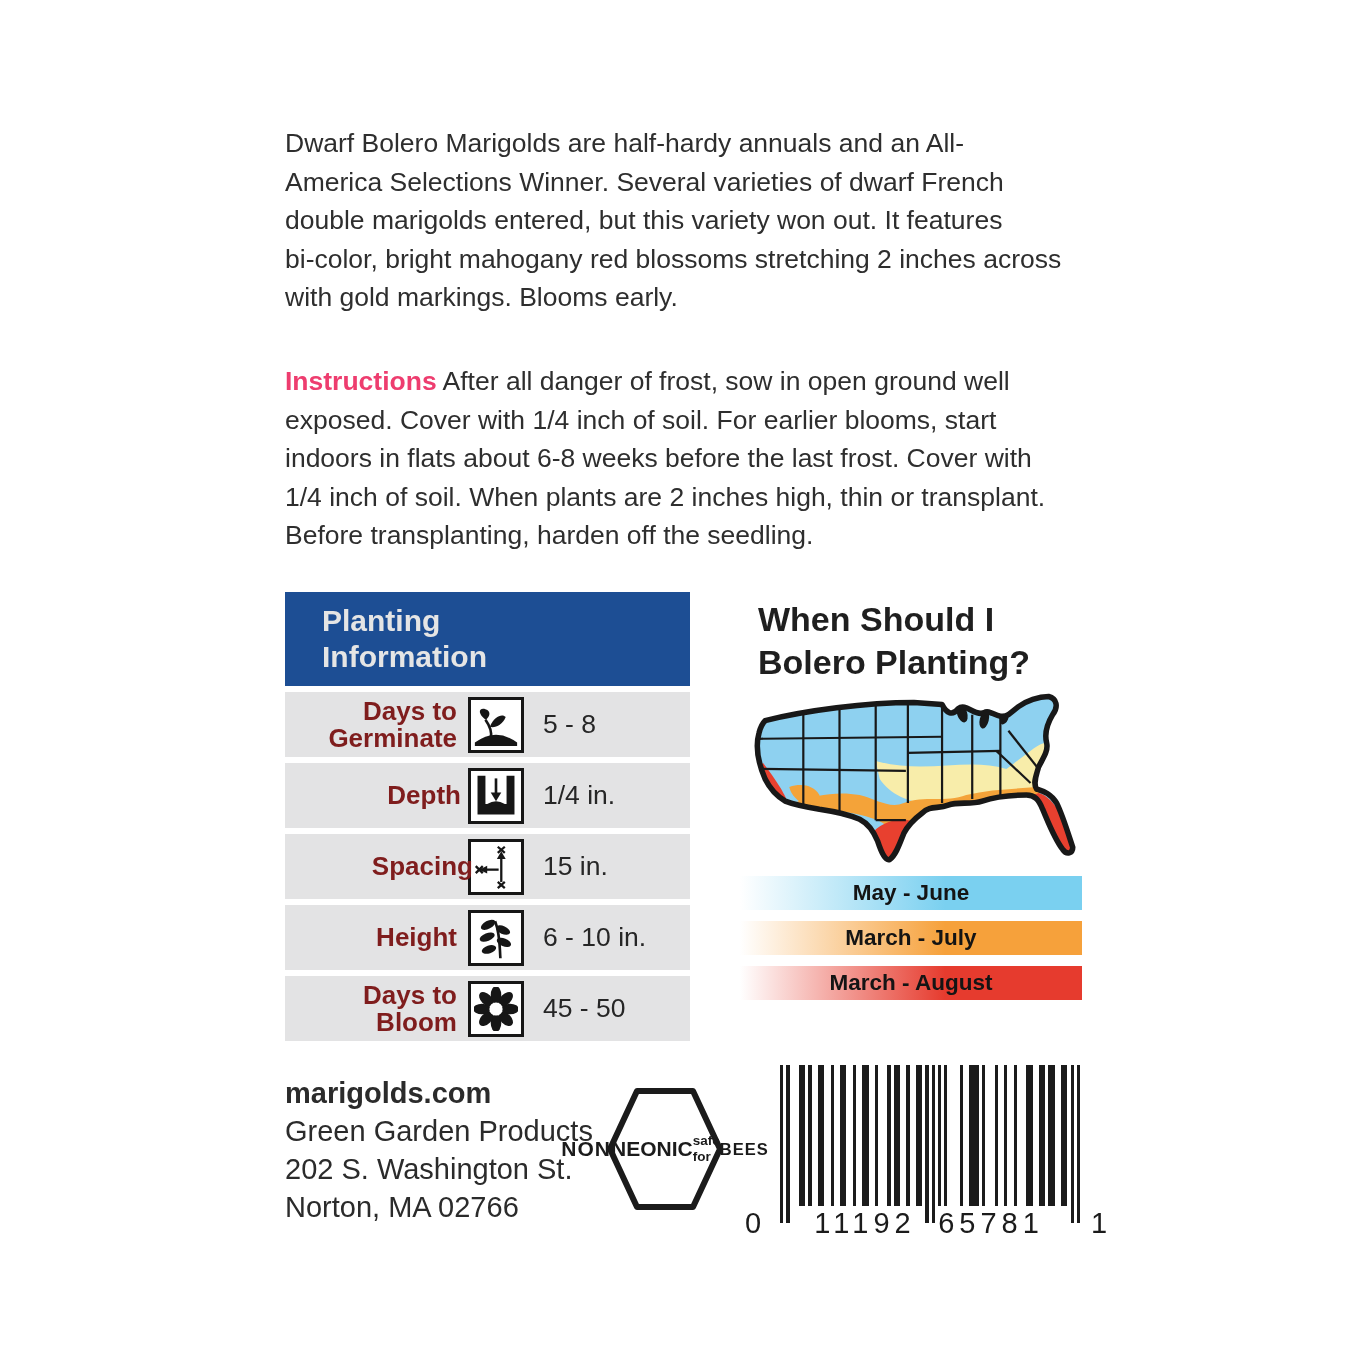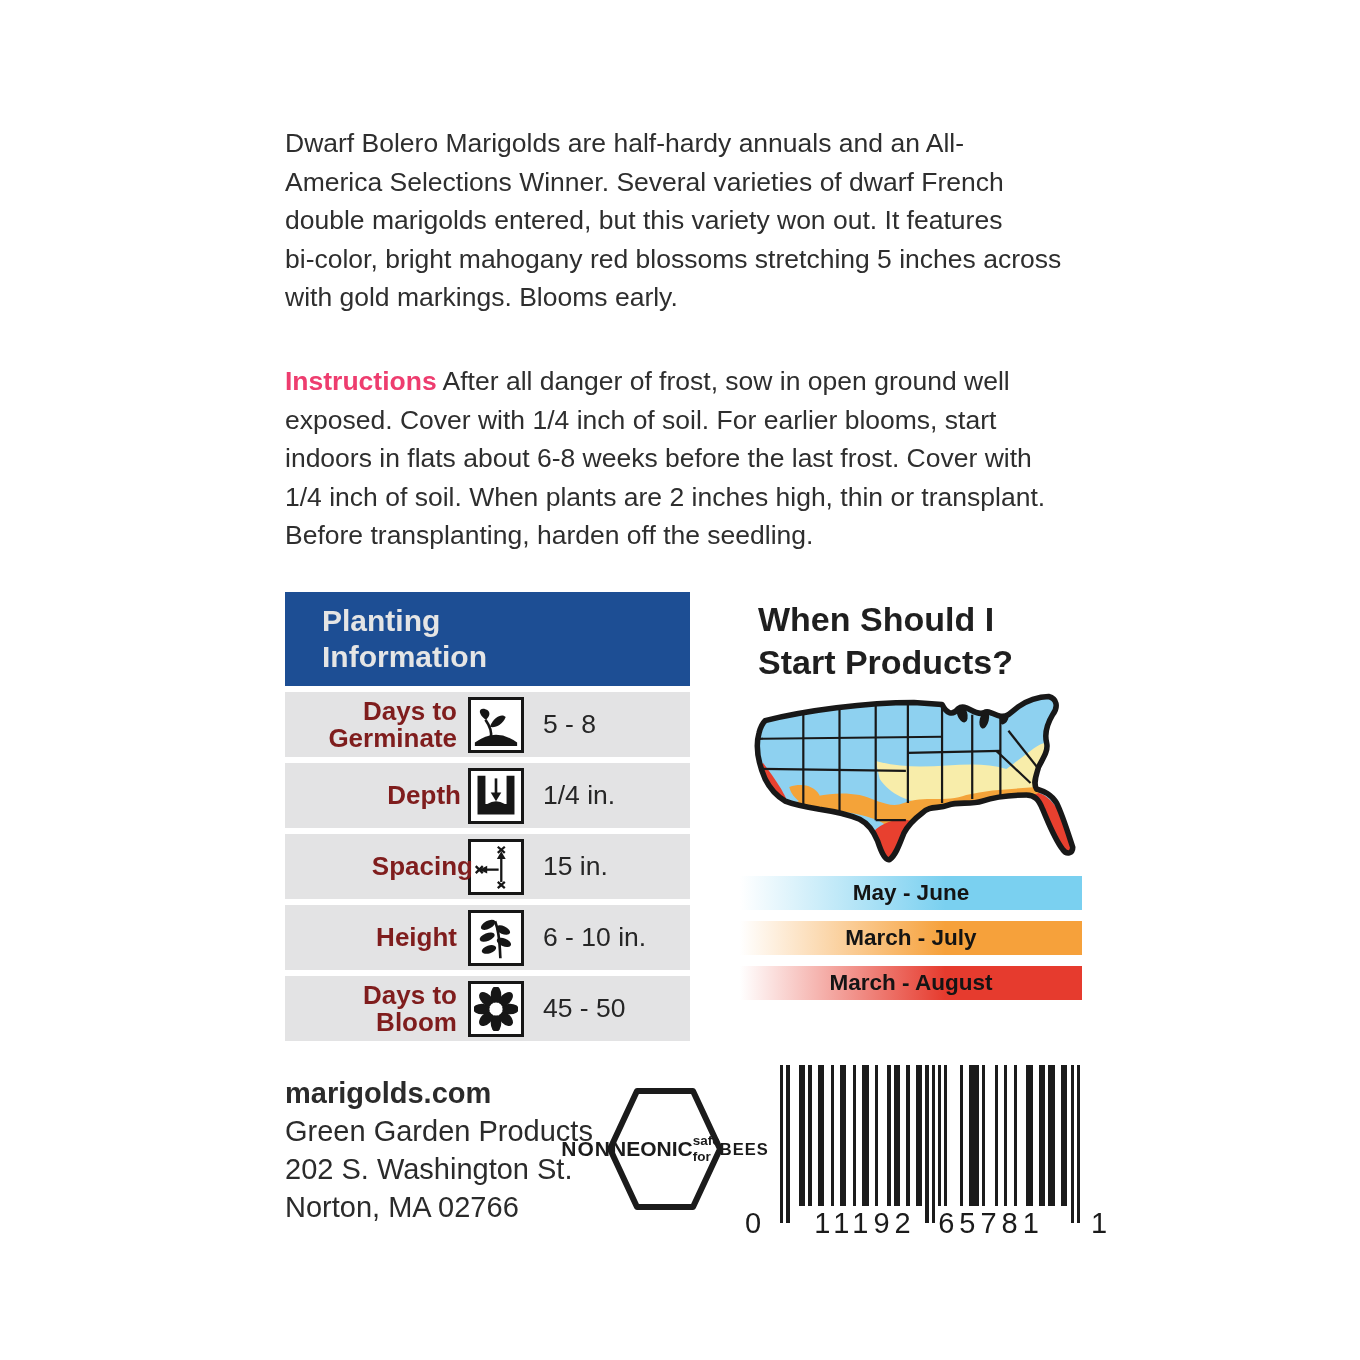--- a/index.html
+++ b/index.html
@@ -59,21 +59,21 @@
   .bc-suffix { left:348px; }
 </style>
 </head>
 <body>
 
 <div class="page">
 
   <p class="para para1 preline">Dwarf Bolero Marigolds are half-hardy annuals and an All-
 America Selections Winner. Several varieties of dwarf French
 double marigolds entered, but this variety won out. It features
-bi-color, bright mahogany red blossoms stretching 5 inches across
+bi-color, bright mahogany red blossoms stretching 2 inches across
 with gold markings. Blooms early.</p>
 
   <p class="para para2"><span class="instr-label" style="color: rgb(238, 61, 111);">Instructions</span> <span class="preline">After all danger of frost, sow in open ground well
 exposed. Cover with 1/4 inch of soil. For earlier blooms, start
 indoors in flats about 6-8 weeks before the last frost. Cover with
 1/4 inch of soil. When plants are 2 inches high, thin or transplant.
 Before transplanting, harden off the seedling.</span></p>
 
   <div class="ptable">
     <div class="ptable-header" style="background: rgb(29, 78, 148);">Planting
@@ -153,21 +153,21 @@
             <ellipse cx="36" cy="36" rx="6" ry="10" transform="rotate(-45 36 36)"></ellipse>
           </g>
           <circle cx="25" cy="25" r="7.5" fill="#ffffff"></circle>
         </svg>
       </div>
       <div class="prow-value">45 - 50</div>
     </div>
   </div>
 
   <h2 class="guide-title preline">When Should I
-Start Products?</h2>
+Bolero Planting?</h2>
 
   <svg class="usmap" viewBox="0 0 370 178">
     <defs>
       <clipPath id="usclip">
         <path d="M20,30 C60,20 120,12 168,12 L196,14 C200,22 206,26 212,18 C220,12 228,26 238,22 C244,18 252,30 262,24 L272,16 C280,10 292,6 302,6 C310,8 312,16 306,24 C300,34 298,44 300,52 C302,60 296,68 292,76 C290,84 286,92 290,98 C296,100 304,102 310,112 C316,124 322,144 326,156 C326,162 320,164 316,158 C308,148 302,132 296,118 C292,108 288,104 280,104 C264,104 248,106 236,110 C224,114 212,110 202,114 C192,118 184,114 176,122 C168,128 162,134 158,142 C154,152 150,164 144,168 C140,170 136,162 132,150 C128,140 122,132 114,128 C100,122 88,120 74,118 C62,116 50,114 40,110 C30,104 24,96 20,88 C14,74 10,56 14,42 C16,34 18,32 20,30 Z"></path>
       </clipPath>
     </defs>
     <g clip-path="url(#usclip)">
       <rect x="0" y="0" width="370" height="178" fill="#8ed1f0"></rect>
       <path d="M130,70 C180,84 220,66 260,78 C285,60 300,44 304,56 C302,72 296,88 290,100 L285,102 C250,104 220,110 195,112 C165,114 145,104 134,88 Z" fill="#f8edaa"></path>

